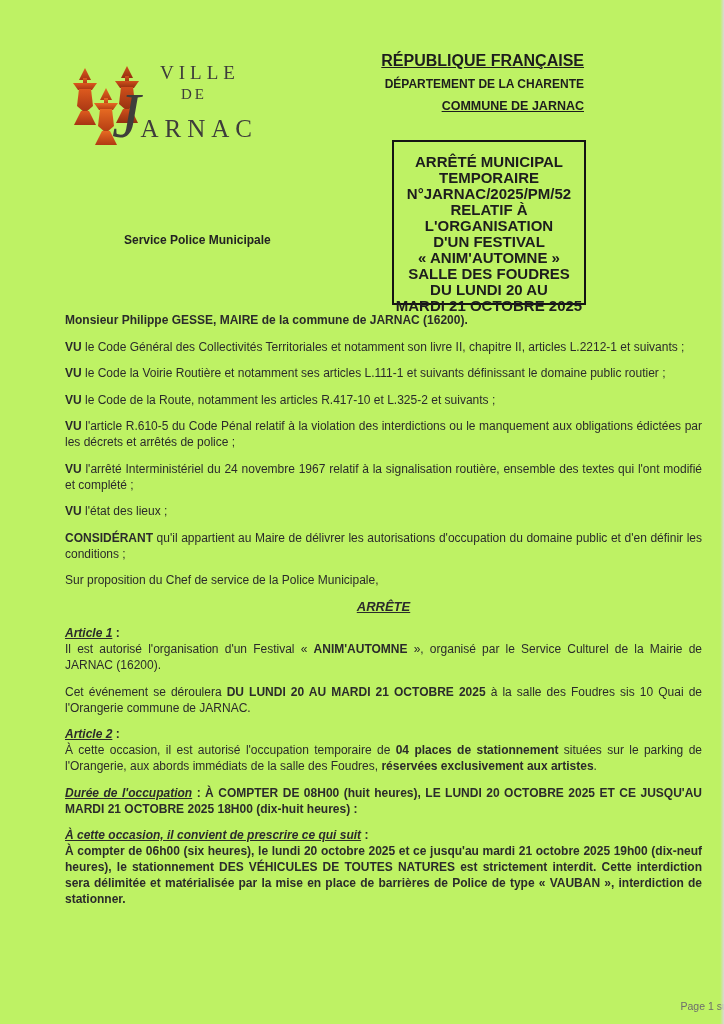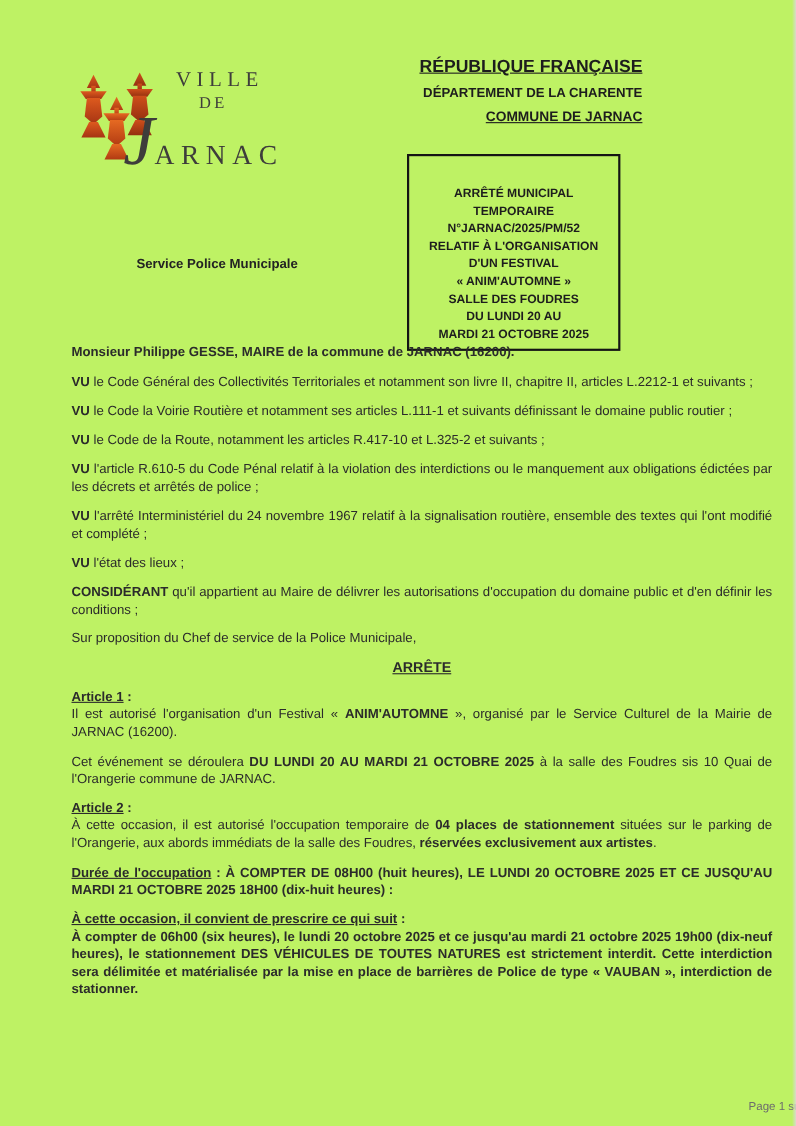--- a/index.html
+++ b/index.html
@@ -26,56 +26,56 @@
     color:#3e3d3b;
   }
   .logo-de{
     position:absolute;left:181px;top:86px;
     font-family:"Liberation Serif",serif;font-size:15px;letter-spacing:3px;
     color:#3e3d3b;
   }
   .logo-jarnac{
     position:absolute;left:112px;top:88px;
     font-family:"Liberation Serif",serif;color:#3e3d3b;
-    line-height:56px;white-space:nowrap;margin-top:12px;
+    line-height:56px;white-space:nowrap;
   }
   .logo-jarnac .bigJ{font-size:64px;font-style:italic;}
   .logo-jarnac .arnac{font-size:25px;letter-spacing:6px;}
 
   .service-label{
     position:absolute;left:124px;top:233px;
     font-size:12px;font-weight:bold;color:#232323;
   }
 
   
   .right-col{
     position:absolute;left:352px;top:52px;width:232px;
     text-align:right;color:#1d1d1d;
   }
   .republique{font-size:16px;font-weight:bold;text-decoration:underline;}
   .departement{font-size:12px;font-weight:bold;margin-top:7px;}
   .commune{font-size:12.5px;font-weight:bold;text-decoration:underline;margin-top:8px;}
 
   .notice-box{
-    position:absolute;left:370px;top:140px;width:190px;height:149px;
+    position:absolute;left:392px;top:140px;width:190px;height:149px;
     border:2px solid #141414;
-    text-align:center;font-weight:bold;font-size:11px;line-height:16px;
-    padding-top:26px;color:#1d1d1d;
+    text-align:center;font-weight:bold;font-size:15px;line-height:16px;
+    padding-top:12px;color:#1d1d1d;
   }
 
   
   .doc-body{
     position:absolute;left:65px;top:312px;width:637px;
     font-size:12px;line-height:16px;text-align:justify;color:#2b2b2b;
   }
   .doc-body p{margin:0 0 10.5px 0;}
   .doc-body p.tight{margin-bottom:0;}
   .doc-body p.center{text-align:center;font-size:13px;}
   .b{font-weight:bold;}
-  .u{text-decoration:underline;}
+  .u{text-decoration:underline;font-style:italic;}
 
   .page-footer{
     position:absolute;left:16px;top:1000px;width:100%;
     text-align:right;font-size:10.5px;color:#6d6d6d;
   }
 </style>
 </head>
 <body>
 
 <div class="page">

